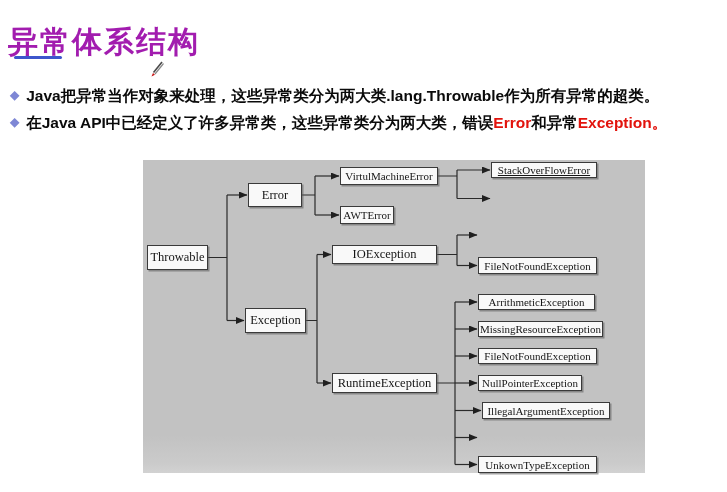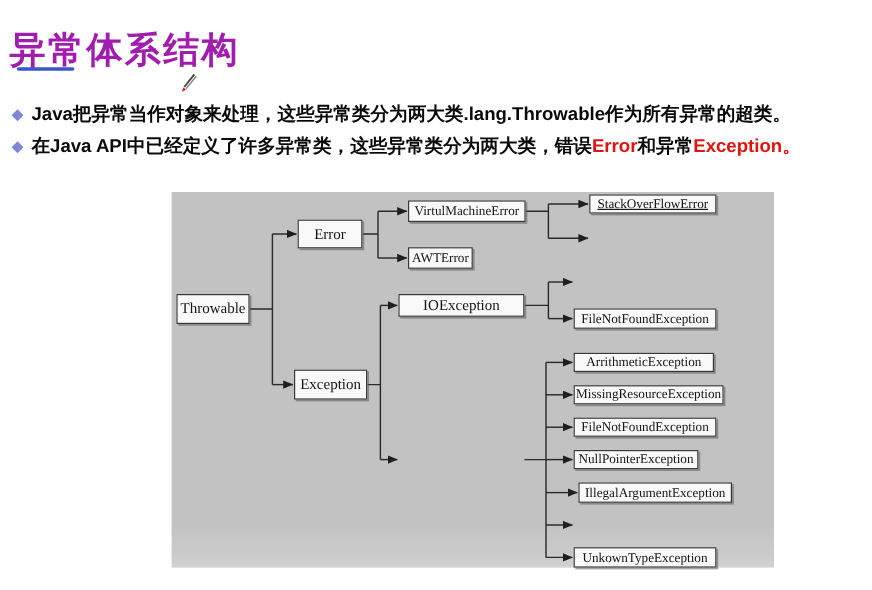--- a/index.html
+++ b/index.html
@@ -92,20 +92,21 @@
         <path d="M312,277.5 H334" marker-end="url(#arrow)"></path>
         <path d="M312,304.5 H334" marker-end="url(#arrow)"></path>
       </g>
   </svg>
 <div class="dnode big" style="left: 4px; top: 85px; width: 61px; height: 25px;">Throwable</div>
     <div class="dnode big" style="left: 105px; top: 23px; width: 54px; height: 24px;">Error</div>
     <div class="dnode big" style="left: 102px; top: 148px; width: 61px; height: 25px;">Exception</div>
     <div class="dnode" style="left: 197px; top: 7px; width: 98px; height: 18px;">VirtulMachineError</div>
     <div class="dnode" style="left: 197px; top: 46px; width: 54px; height: 18px;">AWTError</div>
     <div class="dnode big" style="left: 189px; top: 85px; width: 105px; height: 19px;">IOException</div>
+    <div class="dnode big" style="left: 189px; top: 213px; width: 105px; height: 20px;">RuntimeException</div>
     <div class="dnode" style="left: 348px; top: 2px; width: 106px; height: 16px; text-decoration: underline;">StackOverFlowError</div>
     <div class="dnode" style="left: 335px; top: 97px; width: 119px; height: 17px;">FileNotFoundException</div>
     <div class="dnode" style="left: 335px; top: 134px; width: 117px; height: 16px;">ArrithmeticException</div>
     <div class="dnode" style="left: 335px; top: 161px; width: 125px; height: 16px;">MissingResourceException</div>
     <div class="dnode" style="left: 335px; top: 188px; width: 119px; height: 16px;">FileNotFoundException</div>
     <div class="dnode" style="left: 335px; top: 215px; width: 104px; height: 16px;">NullPointerException</div>
     <div class="dnode" style="left: 339px; top: 242px; width: 128px; height: 17px;">IllegalArgumentException</div>
     <div class="dnode" style="left: 335px; top: 296px; width: 119px; height: 17px;">UnkownTypeException</div>
   </div>
 

